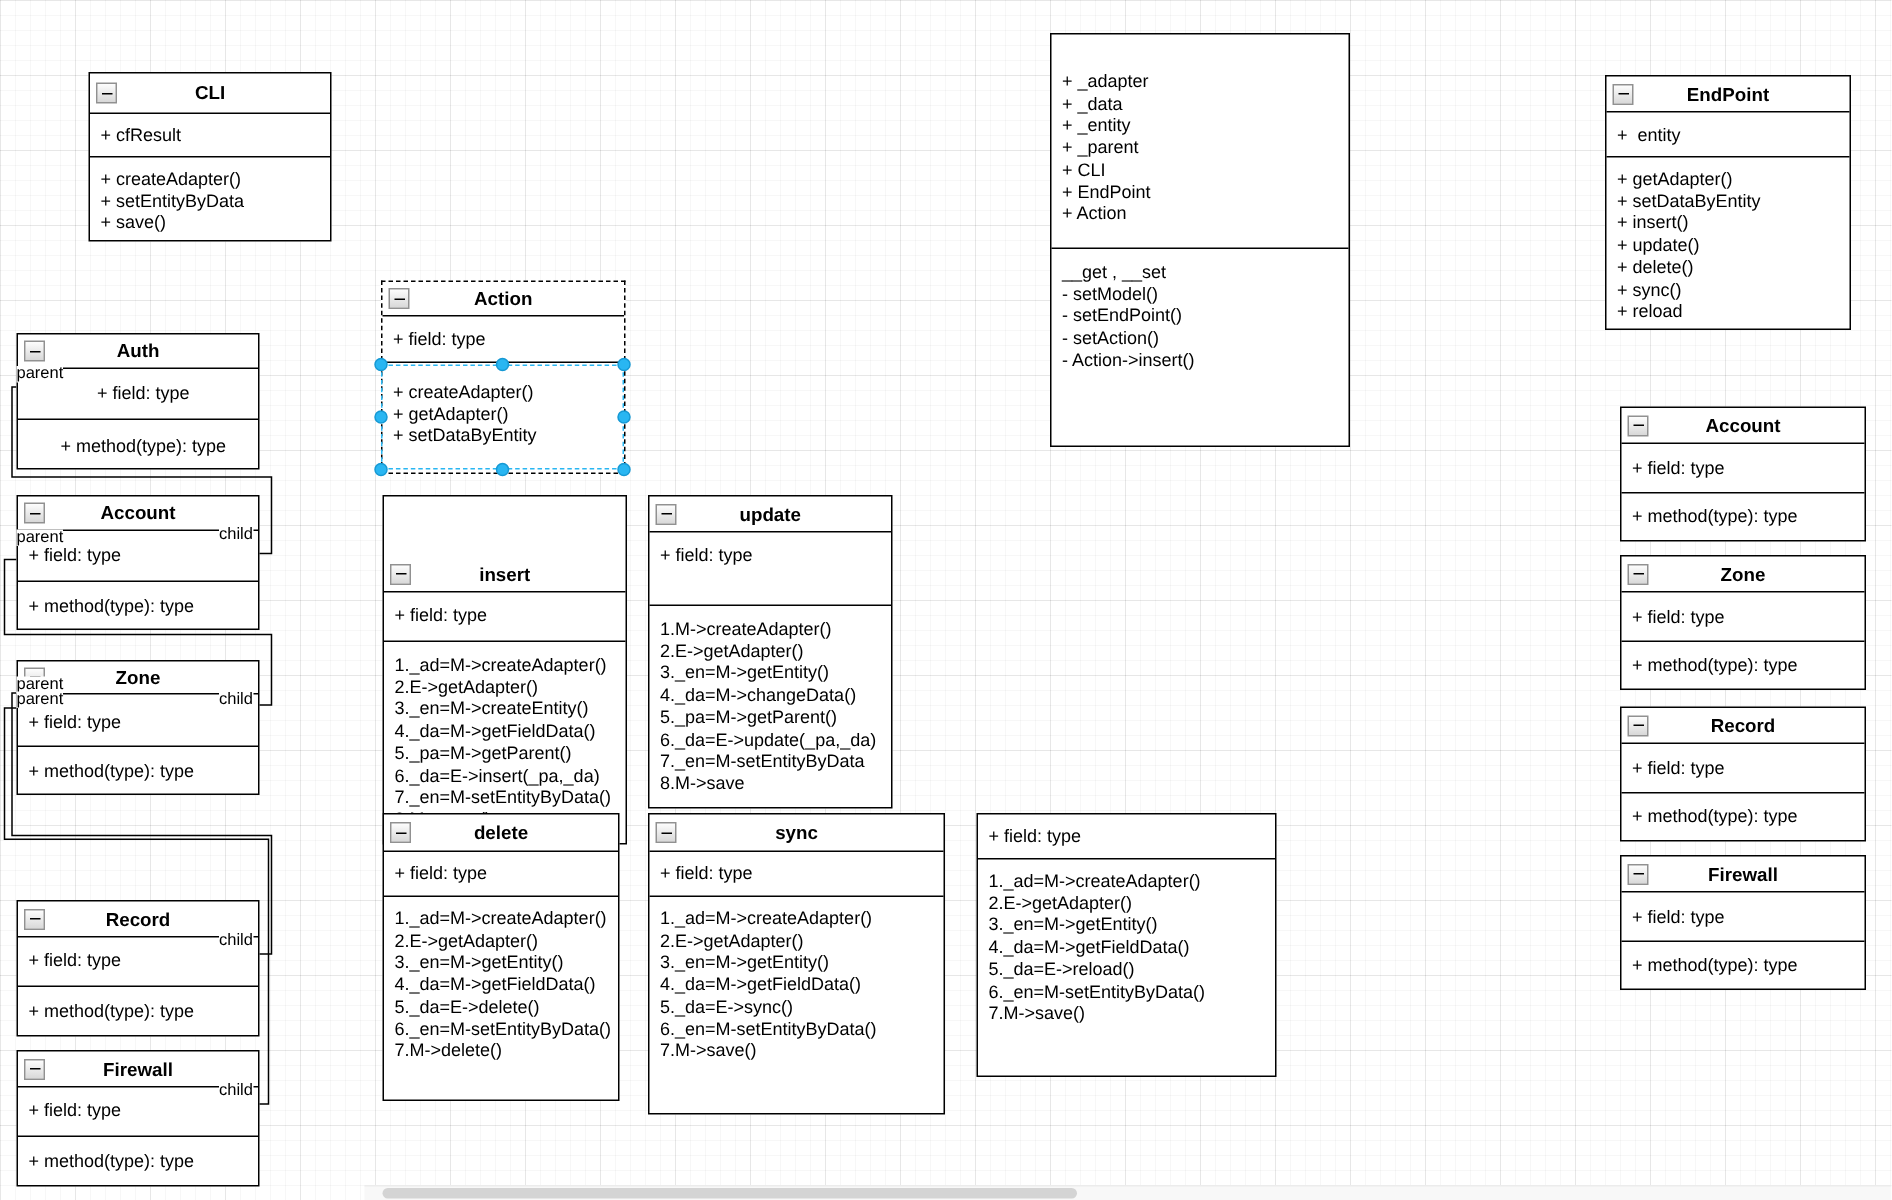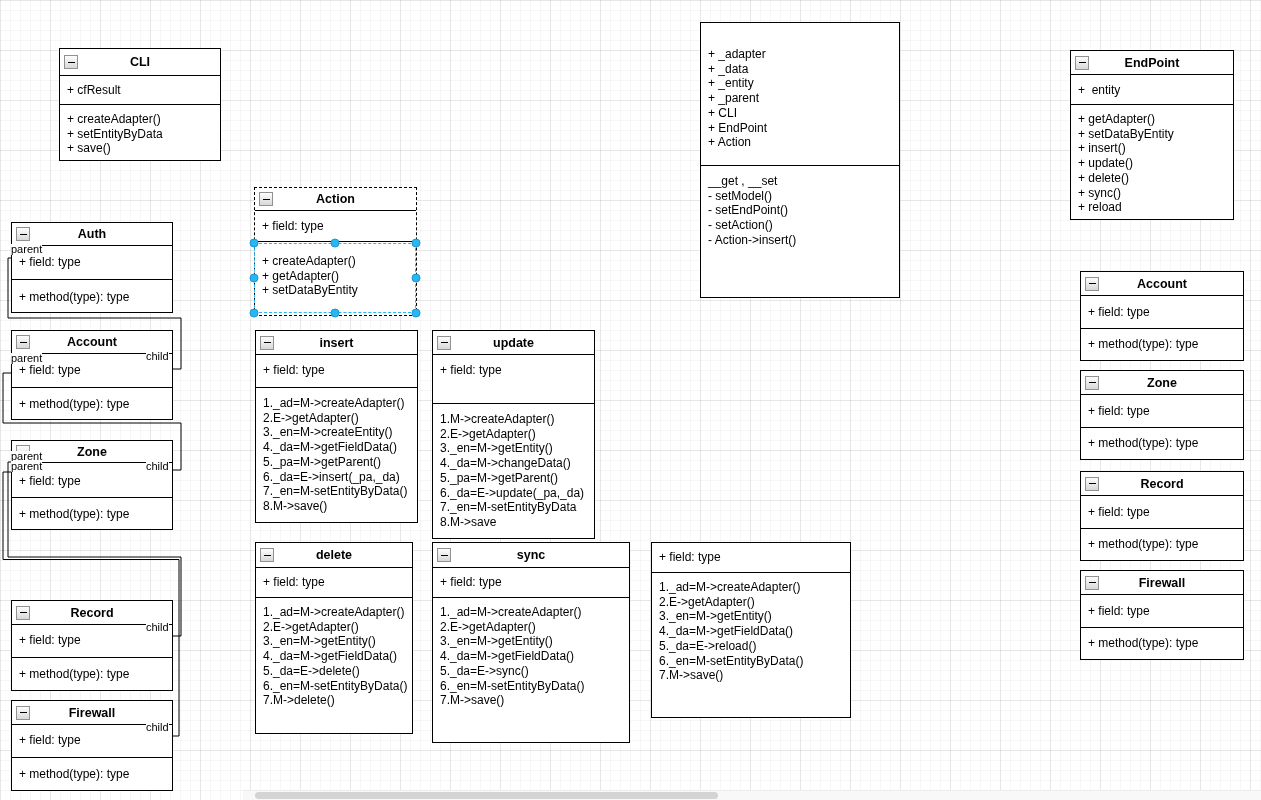--- a/index.html
+++ b/index.html
@@ -80,21 +80,21 @@
       </div>
       <div class="uml-section" style="height: 28px; padding-top: 7px;">
         <div class="uml-line">+ cfResult</div>
       </div>
       <div class="uml-section" style="height: 56px; padding-top: 7px;">
         <div class="uml-line">+ createAdapter()</div>
         <div class="uml-line">+ setEntityByData</div>
         <div class="uml-line">+ save()</div>
       </div>
     </div>
-    <div class="uml-class" style="left: 11px; top: 222px; width: 160px;">
+    <div class="uml-class" style="left: 11px; top: 222px; width: 160px; text-align: center;">
       <div class="uml-title" style="height: 22px;">
         <span class="collapse-btn">
           <span class="minus-bar"></span>
         </span>
         <span class="title-text">Auth</span>
       </div>
       <div class="uml-section" style="height: 33px; padding-top: 9px;">
         <div class="uml-line">+ field: type</div>
       </div>
       <div class="uml-section" style="height: 33px; padding-top: 10px;">
@@ -167,21 +167,21 @@
       <div class="uml-section" style="height: 30px; padding-top: 8px;">
         <div class="uml-line">+ field: type</div>
       </div>
       <div class="uml-section" style="height: 74px; padding-top: 12px;">
         <div class="uml-line">+ createAdapter()</div>
         <div class="uml-line">+ getAdapter()</div>
         <div class="uml-line">+ setDataByEntity</div>
       </div>
     </div>
     <div class="uml-class" style="left: 255px; top: 330px; width: 161px;">
-      <div class="uml-title" style="height: 23px;">
+      <div class="uml-title" style="height: 23px; margin-top: 40px;">
         <span class="collapse-btn">
           <span class="minus-bar"></span>
         </span>
         <span class="title-text">insert</span>
       </div>
       <div class="uml-section" style="height: 32px; padding-top: 8px;">
         <div class="uml-line">+ field: type</div>
       </div>
       <div class="uml-section" style="height: 135px; padding-top: 8px;">
         <div class="uml-line">1._ad=M-&gt;createAdapter()</div>

